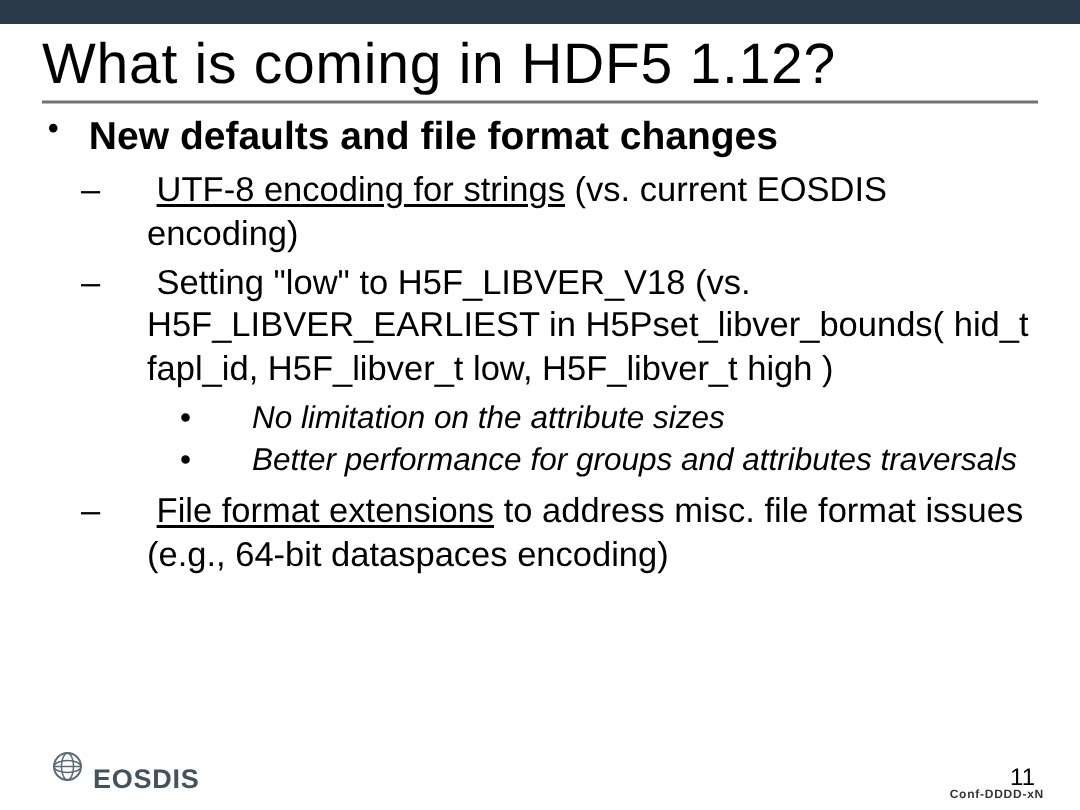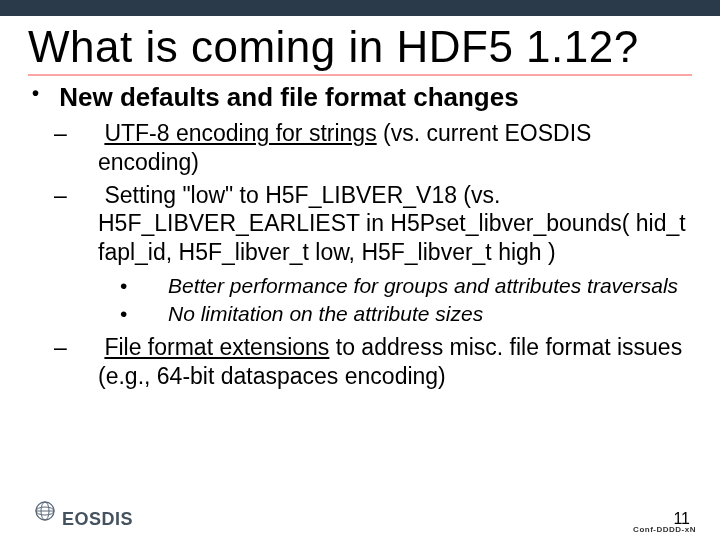--- a/index.html
+++ b/index.html
@@ -15,24 +15,24 @@
   }
   .topbar {
     background: #2b3a4a;
     height: 16px;
     width: 100%;
   }
   .content {
     padding: 4px 28px 0 28px;
   }
   h1.title {
-    font-size: 44px;
+    font-size: 38px;
     font-weight: 400;
     margin: 2px 0 6px 0;
-    border-bottom: 2px solid #fca5a5;
+    border-bottom: 2px solid #737373;
     padding-bottom: 2px;
     letter-spacing: 0.5px;
   }
   ul.lvl1 {
     list-style: none;
     margin: 6px 0 0 0;
     padding: 0 0 0 8px;
   }
   ul.lvl1 > li::before {
     content: "•";
@@ -132,22 +132,22 @@
       <span>New defaults and file format changes</span>
 
       <ul class="lvl2">
         <li>
           <span class="u">UTF-8 encoding for strings</span><span> (vs. current EOSDIS encoding)</span>
         </li>
         <li>
           <span>Setting "low" to </span><span class="i">H5F_LIBVER_V18</span><span>  (vs. </span><span class="i">H5F_LIBVER_EARLIEST</span><span> in H5Pset_libver_bounds( </span><span class="i">hid_t</span><span> fapl_id, </span><span class="i">H5F_libver_t</span><span> low, </span><span class="i">H5F_libver_t</span><span> high )</span>
 
           <ul class="lvl3">
+            <li>No limitation on the attribute sizes</li>
             <li>Better performance for groups and attributes traversals</li>
-            <li>No limitation on the attribute sizes</li>
           </ul>
         </li>
         <li>
           <span class="u">File format extensions</span><span> to address misc. file format issues (e.g., 64-bit dataspaces encoding)</span>
         </li>
       </ul>
     </li>
   </ul>
 </div>
 

